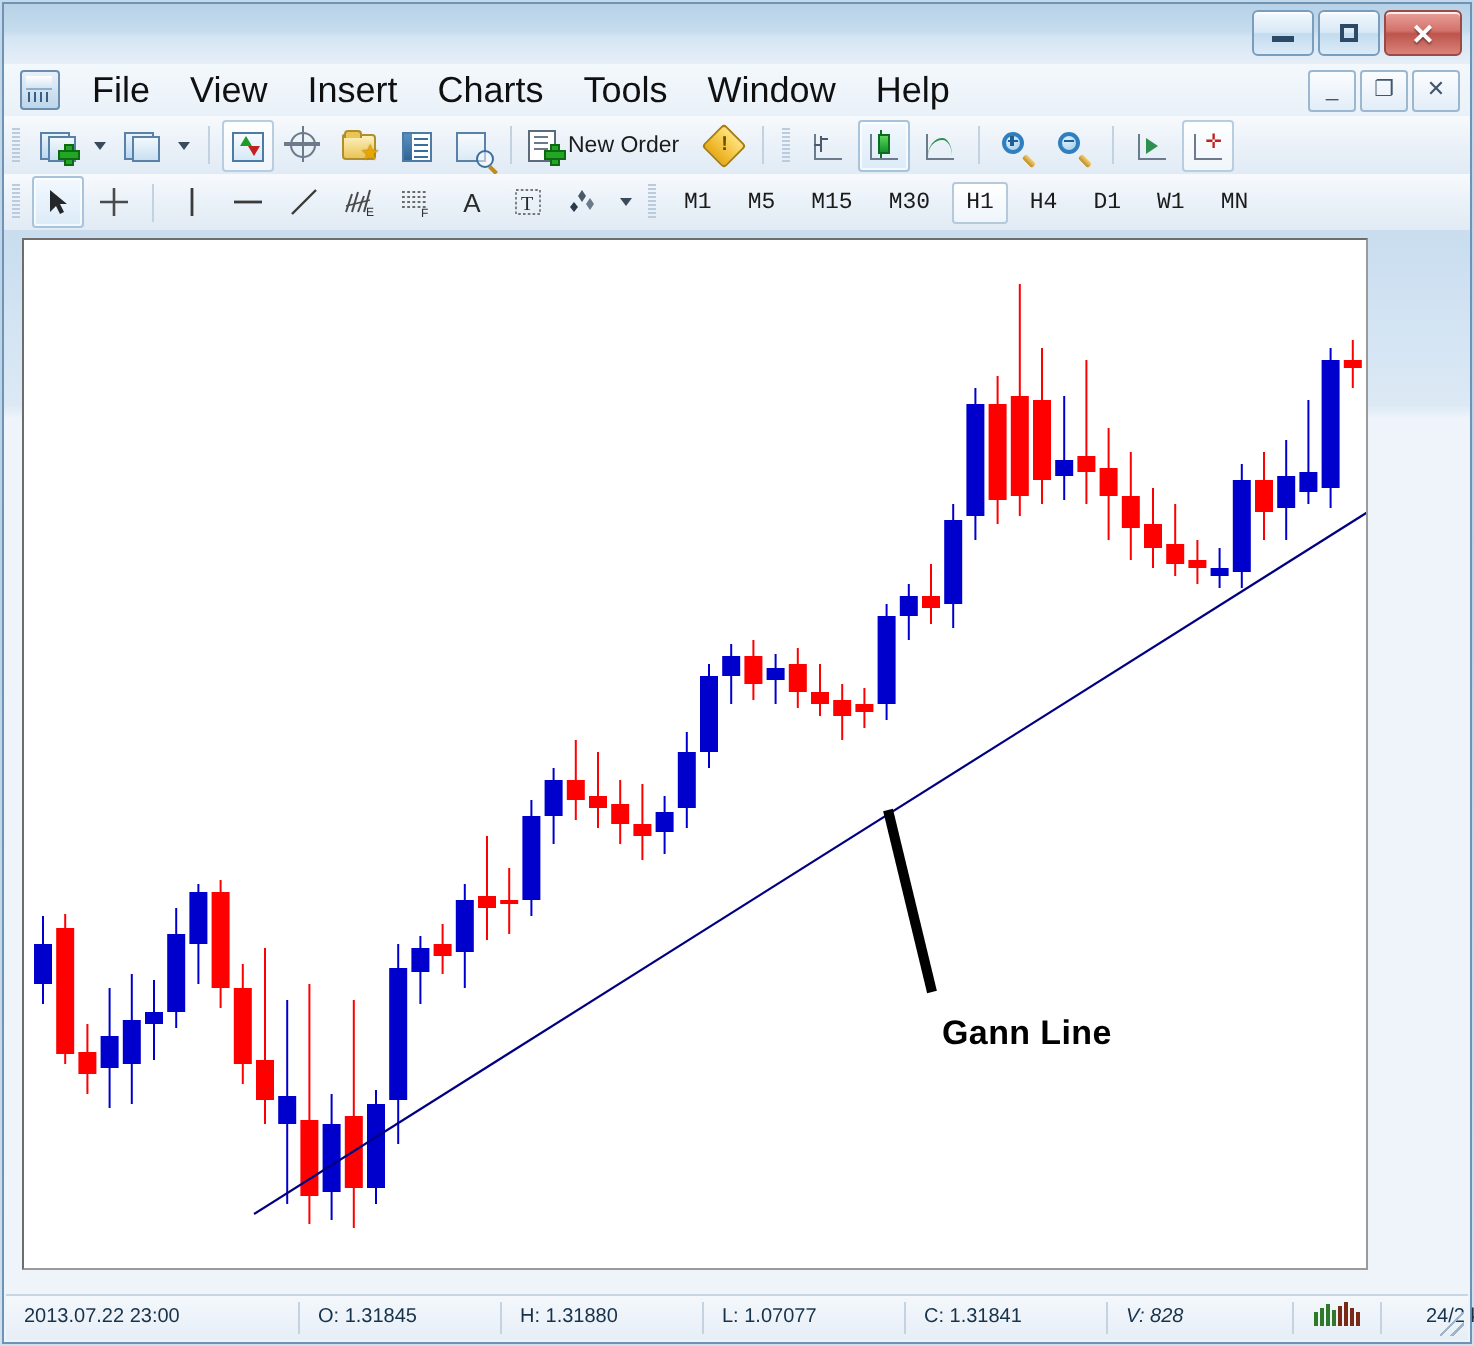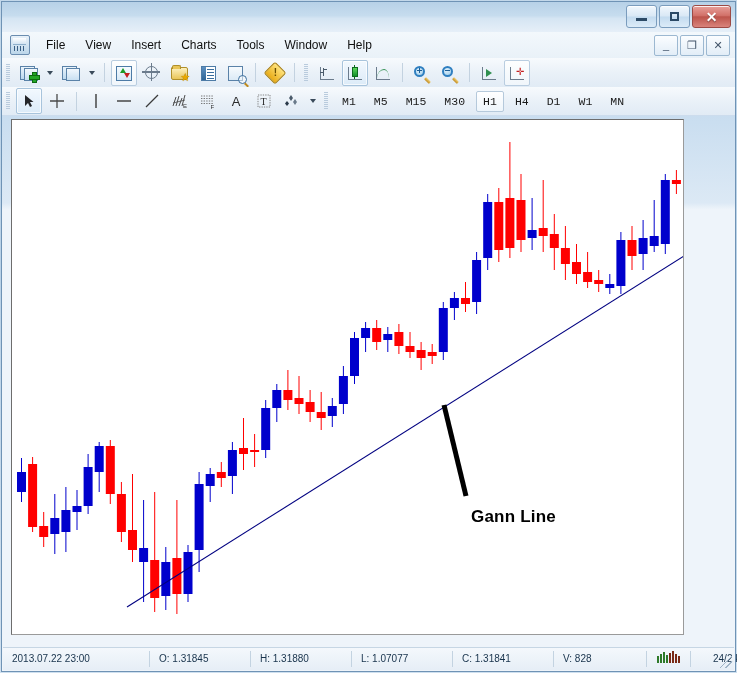--- a/index.html
+++ b/index.html
@@ -53,21 +53,21 @@
   }
   .applogo:after{
     content:"";position:absolute;left:3px;top:10px;width:12px;height:5px;
     background:repeating-linear-gradient(90deg,#3a5f85 0 1px,transparent 1px 3px);
   }
   .applogo:before{
     content:"";position:absolute;left:2px;top:2px;width:13px;height:6px;
     background:linear-gradient(to bottom,#ffffff,#d3e4f2);border-bottom:1px solid #8fb0cc;
   }
   .menuitem{
-    font-size:12px;color:#101010;padding:4px 9px;margin:0 1px;border-radius:2px;cursor:default;text-align:center;
+    font-size:18px;color:#101010;padding:4px 9px;margin:0 1px;border-radius:2px;cursor:default;text-align:center;
   }
   .mdibtns{position:absolute;right:5px;top:3px;display:flex;gap:2px;}
   .mdb{
     width:22px;height:19px;border:1px solid #9cb8d1;border-radius:2px;
     background:linear-gradient(to bottom,#fbfdff,#e2edf7);
     display:flex;align-items:center;justify-content:center;
     font-size:11px;color:#44566b;line-height:1;
   }
   
   .toolbar{
@@ -257,20 +257,27 @@
       <div class="tbtn">
         <span class="ic">
           <span class="nav"></span>
             <span class="mag"></span>
             <span class="maghandle"></span>
         </span>
       </div>
 
       <div class="sep"></div>
 
+      <div class="tbtn">
+        <span class="ic">
+          <span class="order"></span>
+            <span class="plus"></span>
+        </span>
+        <span class="lbl">New Order</span>
+      </div>
       <div class="tbtn">
         <span class="alertd">
             <span>!</span>
           </span>
       </div>
 
       <div class="sep"></div>
 
 
       <div class="grip"></div>
@@ -578,21 +585,21 @@
         </svg>
       <div class="annot" id="gann-annot" style="left: 459px; top: 387px;">Gann Line</div>
     </div>
 
     <div class="statusbar">
       <div class="scell" style="min-width:128px;">2013.07.22 23:00</div>
       <div class="scell" style="min-width:82px;">O: 1.31845</div>
       <div class="scell" style="min-width:82px;">H: 1.31880</div>
       <div class="scell" style="min-width:82px;">L: 1.07077</div>
       <div class="scell" style="min-width:82px;">C: 1.31841</div>
-      <div class="scell" style="min-width:74px;">V: 828</div>
+      <div class="scell" style="min-width:74px;font-style:italic;">V: 828</div>
       <div class="scell" style="padding:0;">
         <span class="conn" id="conn-bars">
             <i style="height: 7px;"></i>
             <i style="height: 9px;"></i>
             <i style="height: 11px;"></i>
             <i style="height: 8px;"></i>
             <i class="r" style="height: 10px;"></i>
             <i class="r" style="height: 12px;"></i>
             <i class="r" style="height: 9px;"></i>
             <i class="r" style="height: 7px;"></i>

